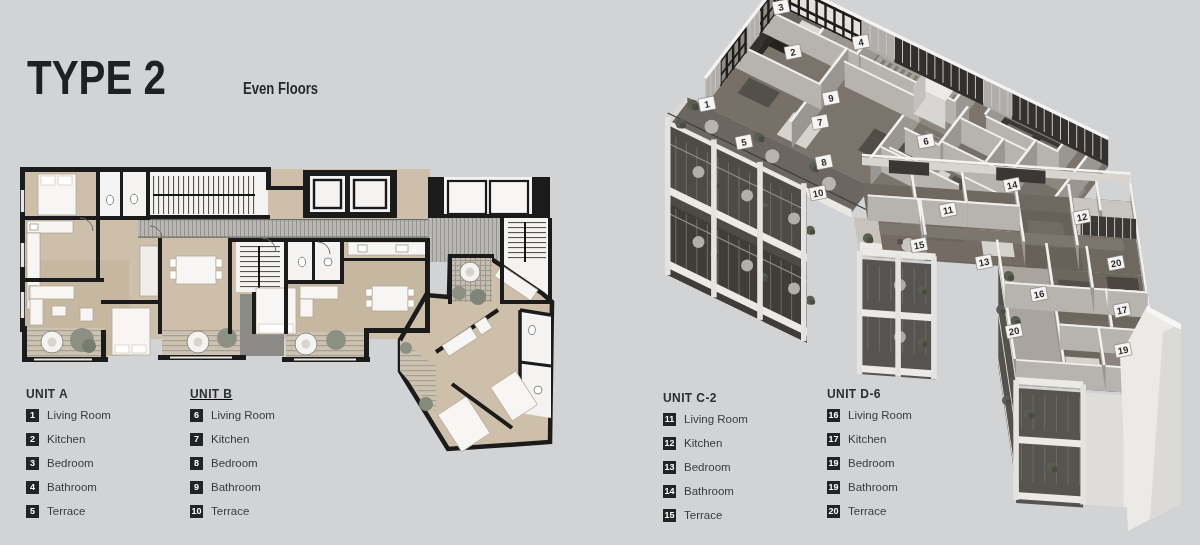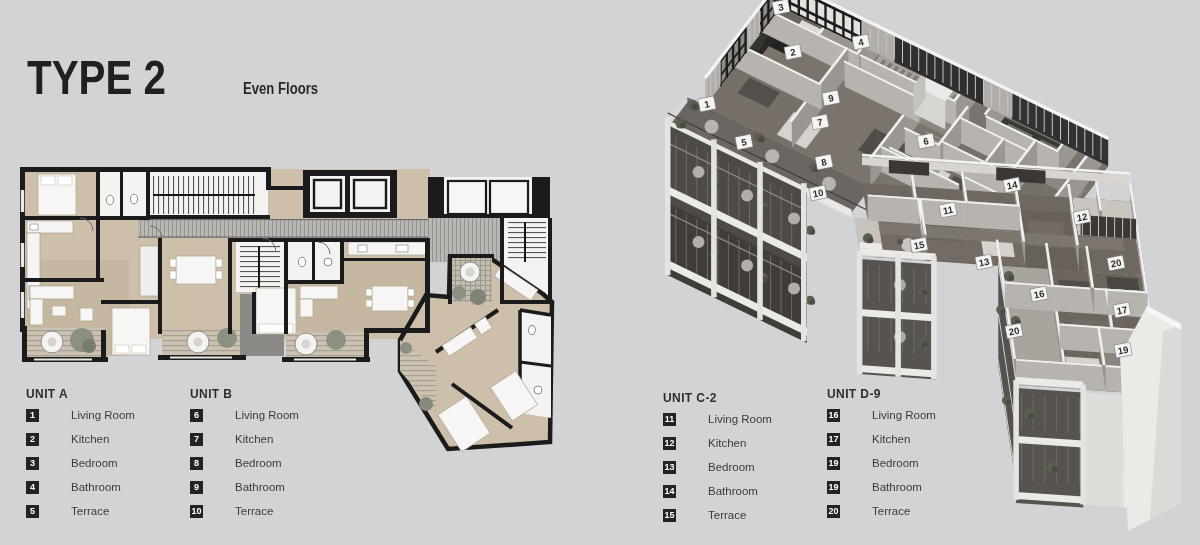--- a/index.html
+++ b/index.html
@@ -4,21 +4,21 @@
 <style>
   html,body{margin:0;padding:0;}
   body{width:1200px;height:545px;background:#d2d3d5;overflow:hidden;position:relative;
        font-family:"Liberation Sans",sans-serif;}
   .abs{position:absolute;}
   .hdr{font-size:12px;font-weight:bold;letter-spacing:.4px;color:#2d2e30;}
   .legend{position:absolute;width:150px;}
   .lrow{position:absolute;height:13px;}
   .num{position:absolute;left:0;top:0;width:13px;height:13px;background:#222325;color:#fff;
        font-size:9px;font-weight:bold;text-align:center;line-height:13px;}
-  .lbl{position:absolute;left:21px;top:0;font-size:11.5px;color:#3a3b3d;line-height:13px;white-space:nowrap;margin-left:24px;}
+  .lbl{position:absolute;left:21px;top:0;font-size:11.5px;color:#3a3b3d;line-height:13px;white-space:nowrap;}
 </style>
 </head>
 <body>
 
 <svg class="abs" style="left:0;top:0" width="1200" height="545" viewBox="0 0 1200 545">
   <defs>
     <pattern id="deckH" width="6" height="5" patternUnits="userSpaceOnUse">
       <rect width="6" height="5" fill="#cbc2b1"></rect>
       <rect y="0" width="6" height="1.2" fill="#a89f90"></rect>
     </pattern>
@@ -1115,21 +1115,21 @@
   <div class="lrow" style="top:94px;">
       <span class="num">4</span>
       <span class="lbl">Bathroom</span>
     </div>
   <div class="lrow" style="top:118px;">
       <span class="num">5</span>
       <span class="lbl">Terrace</span>
     </div>
 </div>
 
-<div class="legend" style="left:190px;top:387px;">
+<div class="legend" style="left:190px;top:387px;text-decoration:underline;">
   <div class="hdr">UNIT B</div>
   <div class="lrow" style="top:22px;">
       <span class="num">6</span>
       <span class="lbl">Living Room</span>
     </div>
   <div class="lrow" style="top:46px;">
       <span class="num">7</span>
       <span class="lbl">Kitchen</span>
     </div>
   <div class="lrow" style="top:70px;">
@@ -1164,21 +1164,21 @@
       <span class="num">14</span>
       <span class="lbl">Bathroom</span>
     </div>
   <div class="lrow" style="top:118px;">
       <span class="num">15</span>
       <span class="lbl">Terrace</span>
     </div>
 </div>
 
 <div class="legend" style="left:827px;top:387px;">
-  <div class="hdr">UNIT D-9</div>
+  <div class="hdr">UNIT D-6</div>
   <div class="lrow" style="top:22px;">
       <span class="num">16</span>
       <span class="lbl">Living Room</span>
     </div>
   <div class="lrow" style="top:46px;">
       <span class="num">17</span>
       <span class="lbl">Kitchen</span>
     </div>
   <div class="lrow" style="top:70px;">
       <span class="num">19</span>

